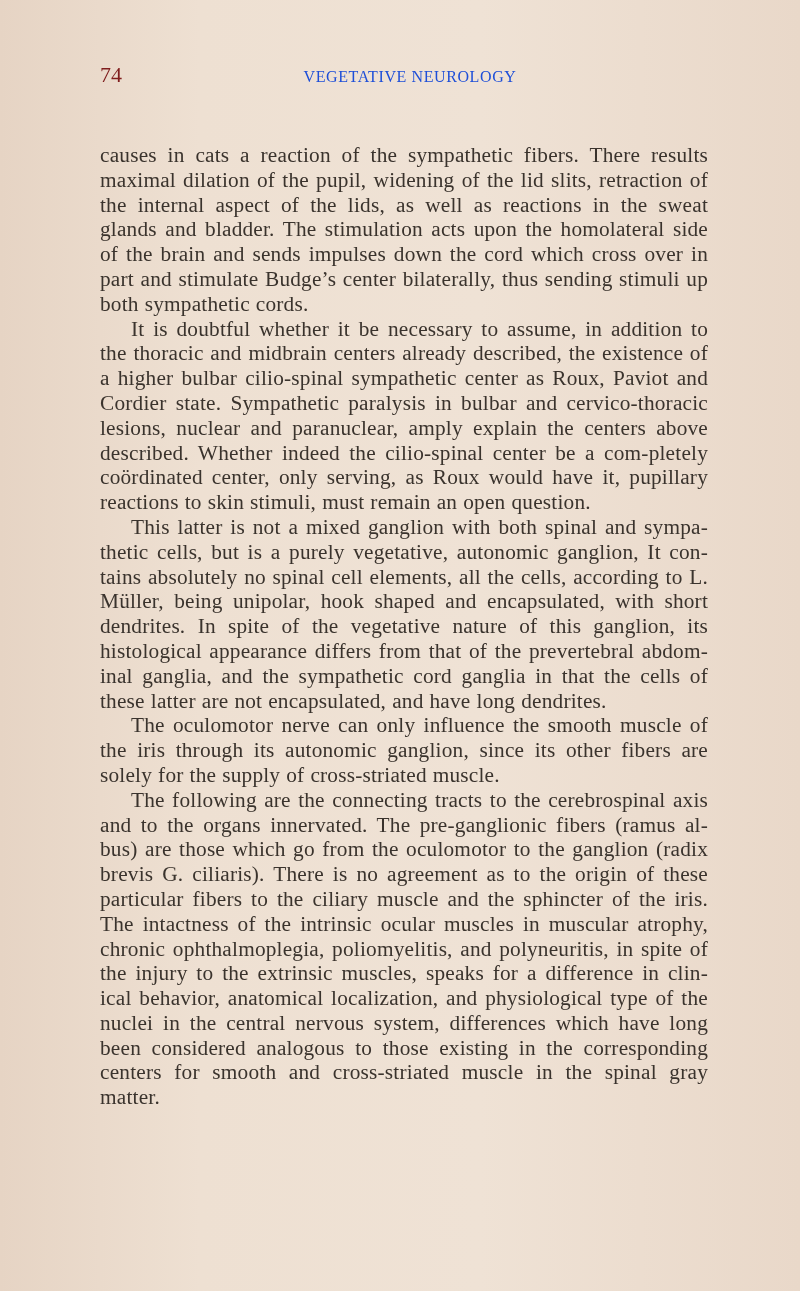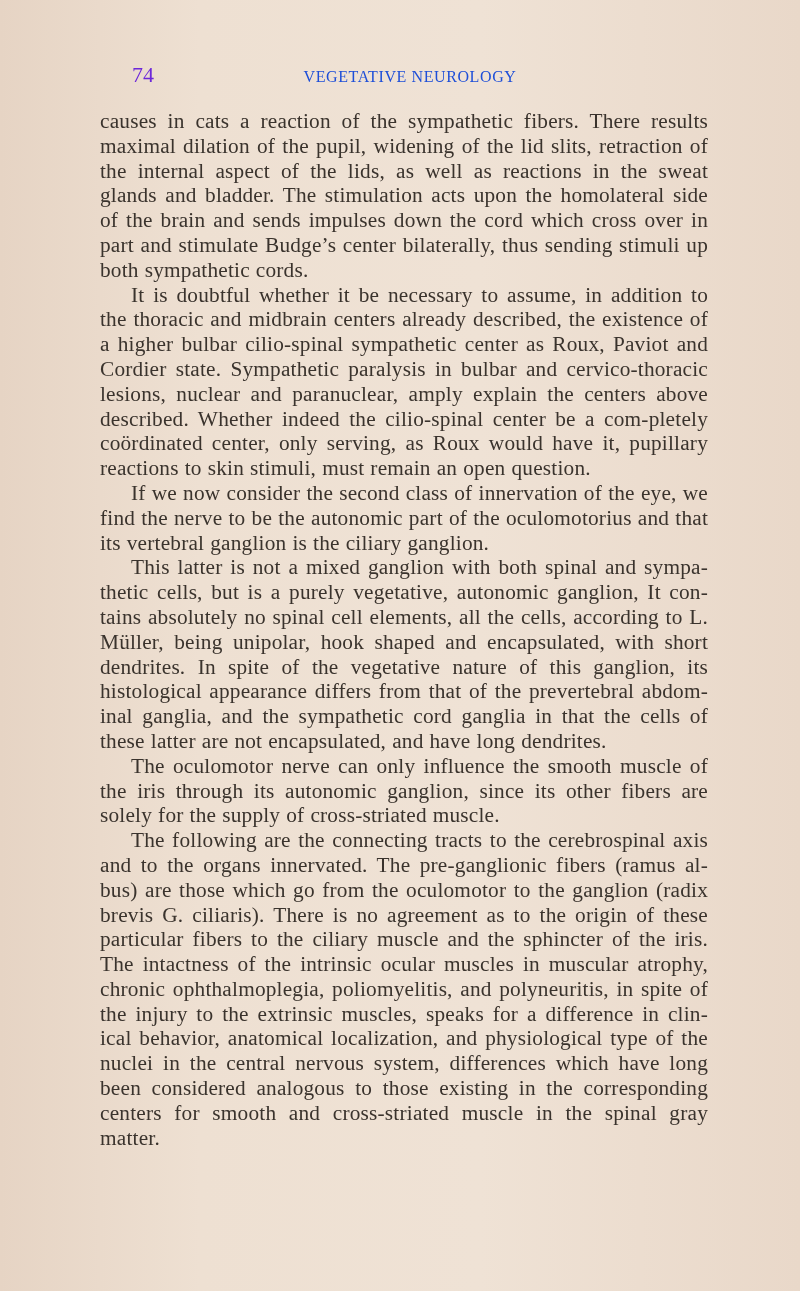--- a/index.html
+++ b/index.html
@@ -27,22 +27,21 @@
       top: 62px;
       left: 0;
       width: 624px;
       height: 32px;
     }
     .page-number {
       position: absolute;
       left: 0;
       top: 0;
       font-size: 22px;
-      color: #6d28d9;
-      margin-left: 32px;
+      color: #7f1d1d;
     }
     .running-head {
       position: absolute;
       left: 0;
       width: 620px;
       top: 6px;
       text-align: center;
       font-size: 16px;
       letter-spacing: 0.6px;
       color: #1d4ed8;
@@ -57,32 +56,32 @@
       text-align: justify;
       letter-spacing: 0.2px;
       word-spacing: 0.5px;
     }
     .body-text p {
       margin: 0;
       text-indent: 31px;
     }
     .body-text p.continuation {
       text-indent: 0;
+      margin-top: 34px;
     }
   </style>
 </head>
 <body>
 
 <div class="page">
   <div class="header">
     <span class="page-number">74</span>
     <span class="running-head">VEGETATIVE NEUROLOGY</span>
   </div>
 
   <div class="body-text">
     <p class="continuation">causes in cats a reaction of the sympathetic fibers.  There results maximal dilation of the pupil, widening of the lid slits, retraction of the internal aspect of the lids, as well as reactions in the sweat glands and bladder.  The stimulation acts upon the homolateral side of the brain and sends impulses down the cord which cross over in part and stimulate Budge’s center bilaterally, thus sending stimuli up both sympathetic cords.</p>
     <p>It is doubtful whether it be necessary to assume, in addition to the thoracic and midbrain centers already described, the existence of a higher bulbar cilio-spinal sympathetic center as Roux, Paviot and Cordier state.  Sympathetic paralysis in bulbar and cervico-thoracic lesions, nuclear and paranuclear, amply explain the centers above described.  Whether indeed the cilio-spinal center be a com-pletely coördinated center, only serving, as Roux would have it, pupillary reactions to skin stimuli, must remain an open question.</p>
-    <p>If we now consider the second class of innervation of the eye, we find the nerve to be the autonomic part of the oculomotorius and that its vertebral ganglion is the ciliary ganglion.</p>
     <p>This latter is not a mixed ganglion with both spinal and sympa-thetic cells, but is a purely vegetative, autonomic ganglion,  It con-tains absolutely no spinal cell elements, all the cells, according to L. Müller, being unipolar, hook shaped and encapsulated, with short dendrites.  In spite of the vegetative nature of this ganglion, its histological appearance differs from that of the prevertebral abdom-inal ganglia, and the sympathetic cord ganglia in that the cells of these latter are not encapsulated, and have long dendrites.</p>
     <p>The oculomotor nerve can only influence the smooth muscle of the iris through its autonomic ganglion, since its other fibers are solely for the supply of cross-striated muscle.</p>
     <p>The following are the connecting tracts to the cerebrospinal axis and to the organs innervated.  The pre-ganglionic fibers (ramus al-bus) are those which go from the oculomotor to the ganglion (radix brevis G. ciliaris).  There is no agreement as to the origin of these particular fibers to the ciliary muscle and the sphincter of the iris. The intactness of the intrinsic ocular muscles in muscular atrophy, chronic ophthalmoplegia, poliomyelitis, and polyneuritis, in spite of the injury to the extrinsic muscles, speaks for a difference in clin-ical behavior, anatomical localization, and physiological type of the nuclei in the central nervous system, differences which have long been considered analogous to those existing in the corresponding centers for smooth and cross-striated muscle in the spinal gray matter.</p>
   </div>
 </div>
 
 </body></html>

